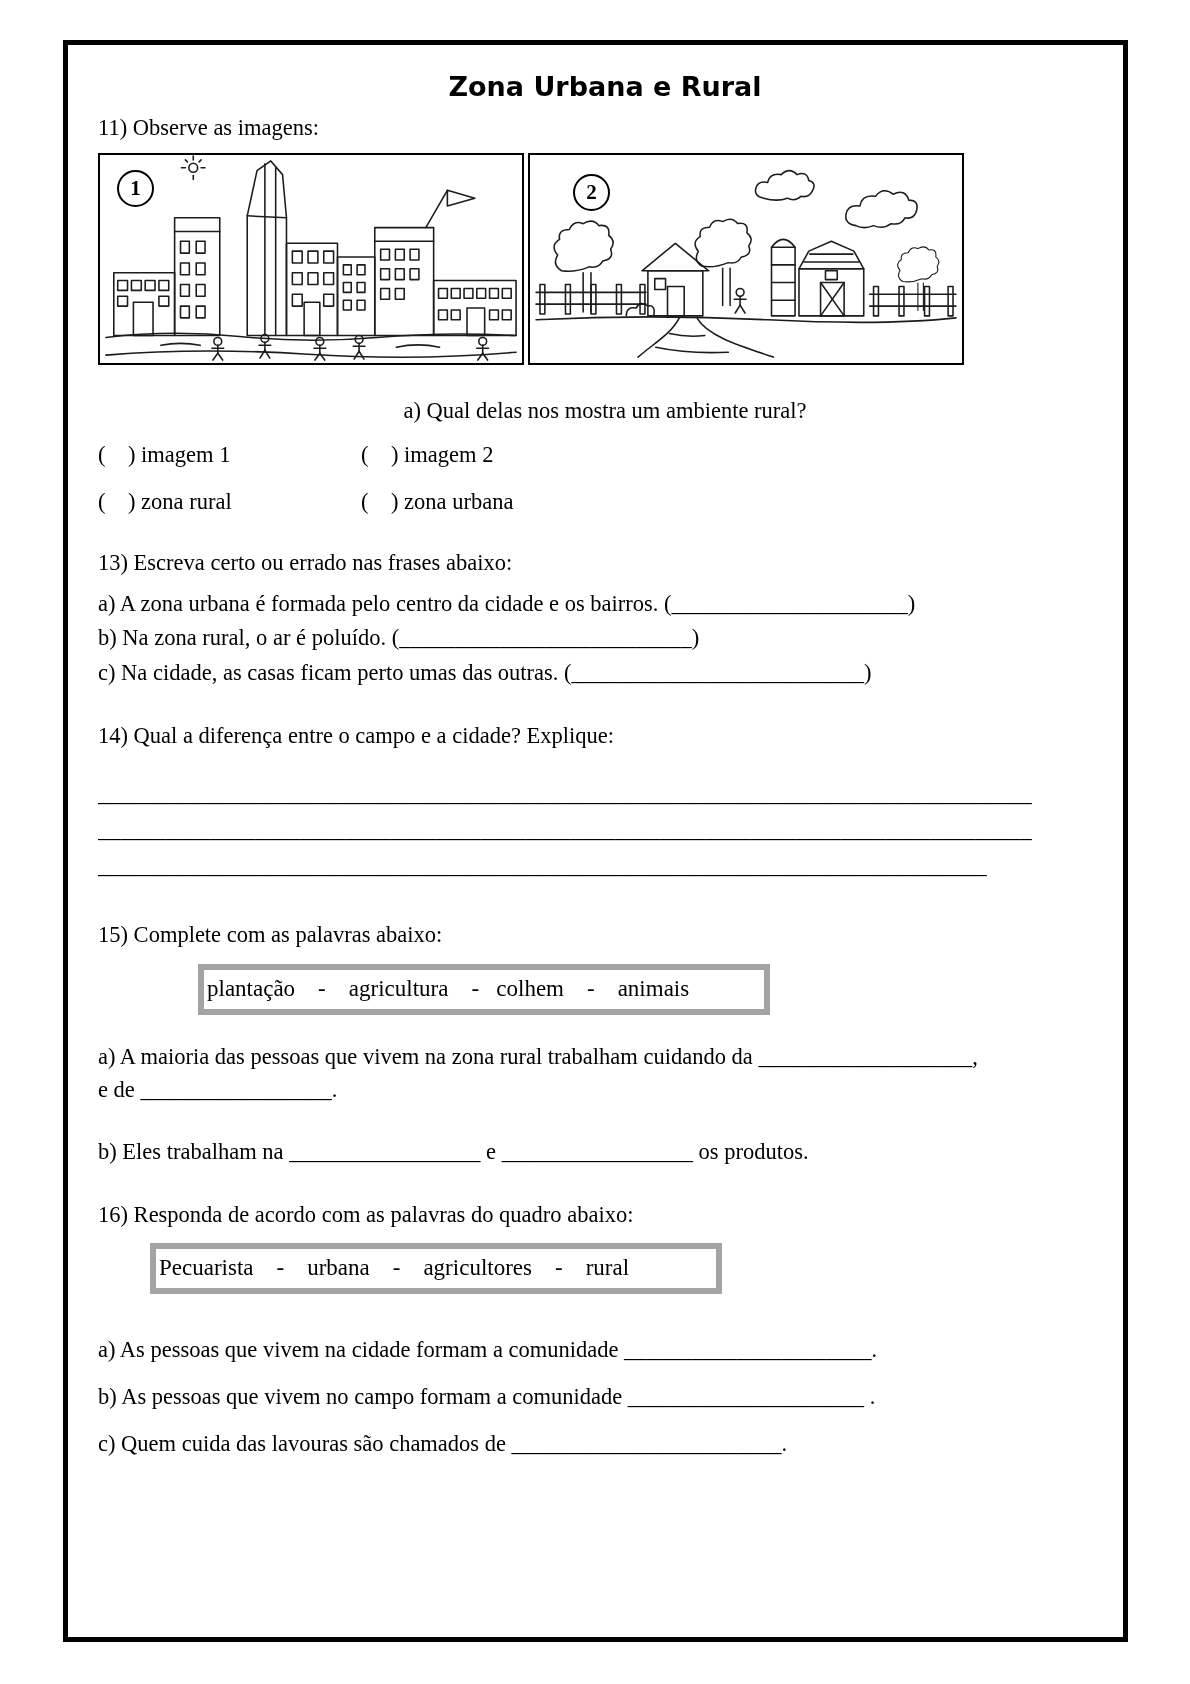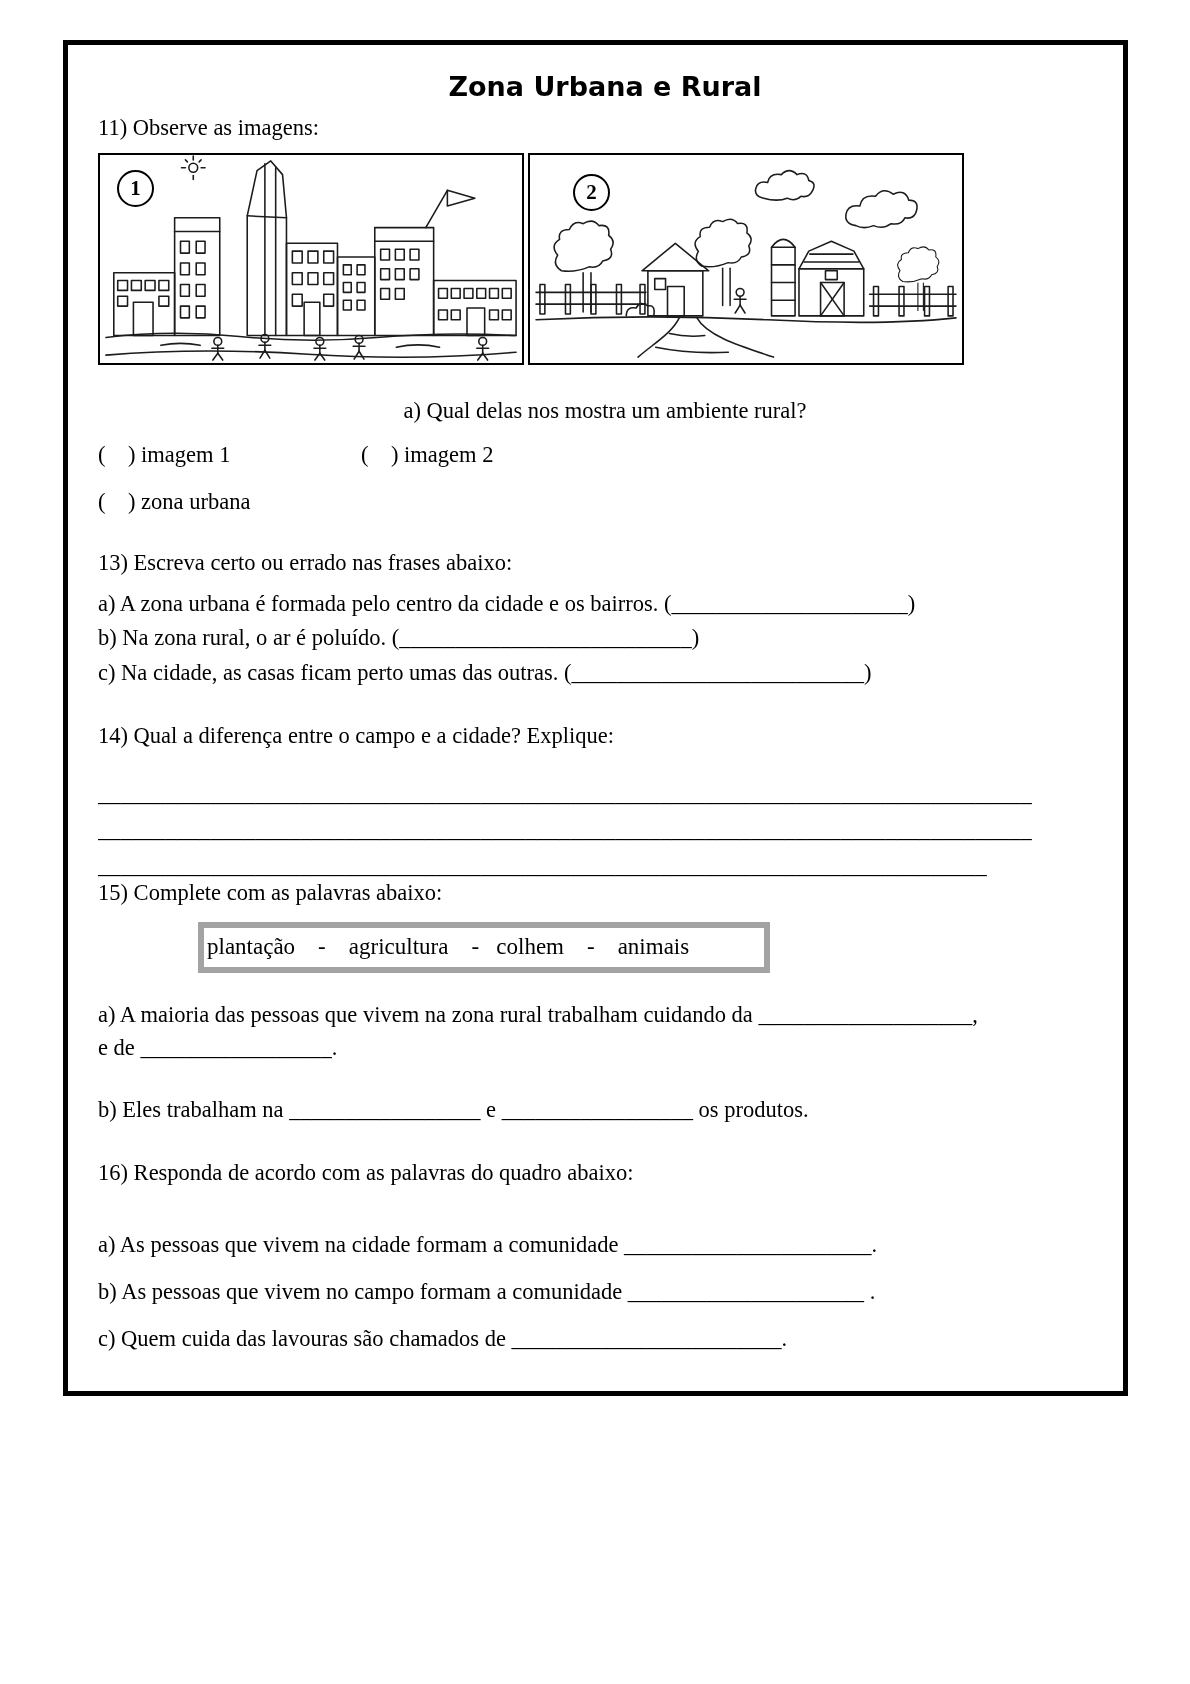--- a/index.html
+++ b/index.html
@@ -5,21 +5,21 @@
   * { margin:0; padding:0; box-sizing:border-box; }
   html,body { background:#ffffff; }
   body {
     width:1190px; height:1684px;
     font-family:"Liberation Serif", serif;
     color:#000;
   }
   .page { position:relative; width:1190px; height:1684px; background:#fff; }
   .frame {
     position:absolute; left:63px; top:40px;
-    width:1065px; height:1356px;
+    width:1065px; height:1602px;
     border:5px solid #000;
     padding:26px 11px 0 30px;
     overflow:hidden;
     background:#fff;
   }
   .title {
     font-family:"DejaVu Sans", sans-serif;
     font-weight:bold;
     font-size:27px;
     text-align:center;
@@ -51,21 +51,21 @@
   .q11-prompt { margin-top:10px; }
   .q11a { margin-top:30px;text-align:center; }
   .q12 { margin-top:24px; }
   .q12-opts { margin-top:14px; }
   .q13 { margin-top:28px; }
   .q13-items { margin-top:8px; }
   .q13-items .t { line-height:1.52;font-family:Liberation Serif, serif; }
   .q14 { margin-top:30px; }
   .ans-line { font-size:22.5px; line-height:23px; margin-top:13px; overflow:hidden; }
   .ans-line.first { margin-top:30px; }
-  .q15 { }
+  .q15 { margin-top:42px; }
   .word-box-wrap { margin-top:12px; }
   .word-box-wrap.w15 { margin-left:100px; }
   .word-box-wrap.w16 { margin-left:52px; }
   .word-box {
     display:inline-block;
     border:6px solid #a3a3a3;
     width:572px;
     padding:6px 8px 7px 3px;
     font-size:23px;
     background:#fff;
@@ -298,20 +298,21 @@
 
     <div class="t q11a nowrap">a) Qual delas nos mostra um ambiente rural?</div>
 
     <div class="opt-row">
       <span class="t opt nowrap">(&nbsp;&nbsp;&nbsp;&nbsp;) imagem 1</span>
       <span class="t opt nowrap">(&nbsp;&nbsp;&nbsp;&nbsp;) imagem 2</span>
     </div>
 
 
     <div class="opt-row q12-opts">
+      <span class="t opt nowrap">(&nbsp;&nbsp;&nbsp;&nbsp;) zona rural</span>
       <span class="t opt nowrap">(&nbsp;&nbsp;&nbsp;&nbsp;) zona urbana</span>
     </div>
 
     <div class="t q13 nowrap">13) Escreva certo ou errado nas frases abaixo:</div>
     <div class="q13-items">
       <div class="t nowrap">a) A zona urbana é formada pelo centro da cidade e os bairros. (_____________________)</div>
       <div class="t nowrap">b) Na zona rural, o ar é poluído. (__________________________)</div>
       <div class="t nowrap">c) Na cidade, as casas ficam perto umas das outras. (__________________________)</div>
     </div>
 
@@ -324,20 +325,23 @@
     <div class="word-box-wrap w15">
       <span class="word-box nowrap">plantação&nbsp;&nbsp;&nbsp;&nbsp;-&nbsp;&nbsp;&nbsp;&nbsp;agricultura&nbsp;&nbsp;&nbsp;&nbsp;-&nbsp;&nbsp;&nbsp;colhem&nbsp;&nbsp;&nbsp;&nbsp;-&nbsp;&nbsp;&nbsp;&nbsp;animais</span>
     </div>
     <div class="q15a">
       <div class="t nowrap">a) A maioria das pessoas que vivem na zona rural trabalham cuidando da ___________________,</div>
       <div class="t nowrap">e de _________________.</div>
     </div>
     <div class="t q15b nowrap">b) Eles trabalham na _________________ e _________________ os produtos.</div>
 
     <div class="t q16 nowrap">16) Responda de acordo com as palavras do quadro abaixo:</div>
+    <div class="word-box-wrap w16">
+      <span class="word-box nowrap">Pecuarista&nbsp;&nbsp;&nbsp;&nbsp;-&nbsp;&nbsp;&nbsp;&nbsp;urbana&nbsp;&nbsp;&nbsp;&nbsp;-&nbsp;&nbsp;&nbsp;&nbsp;agricultores&nbsp;&nbsp;&nbsp;&nbsp;-&nbsp;&nbsp;&nbsp;&nbsp;rural</span>
+    </div>
     <div class="q16-items">
       <div class="t first nowrap">a) As pessoas que vivem na cidade formam a comunidade ______________________.</div>
       <div class="t nowrap">b) As pessoas que vivem no campo formam a comunidade _____________________ .</div>
       <div class="t nowrap">c) Quem cuida das lavouras são chamados de ________________________.</div>
     </div>
 
   </div>
 </div>
 
 </body></html>

